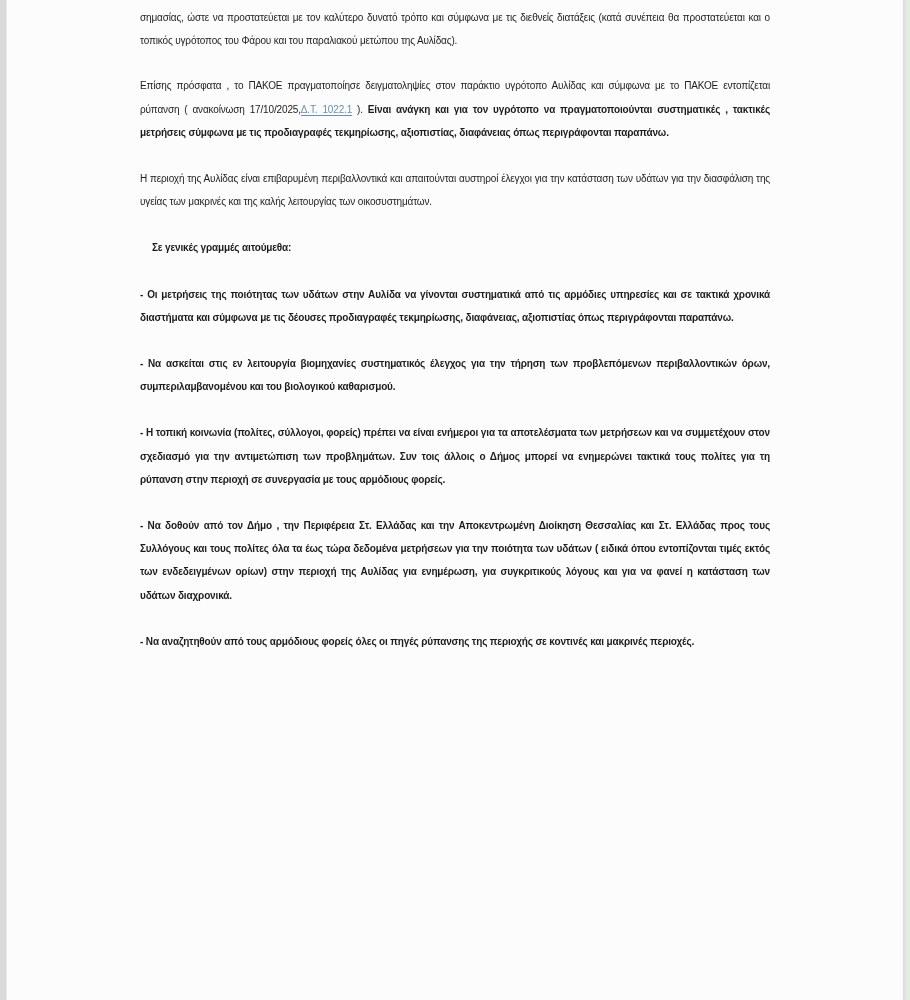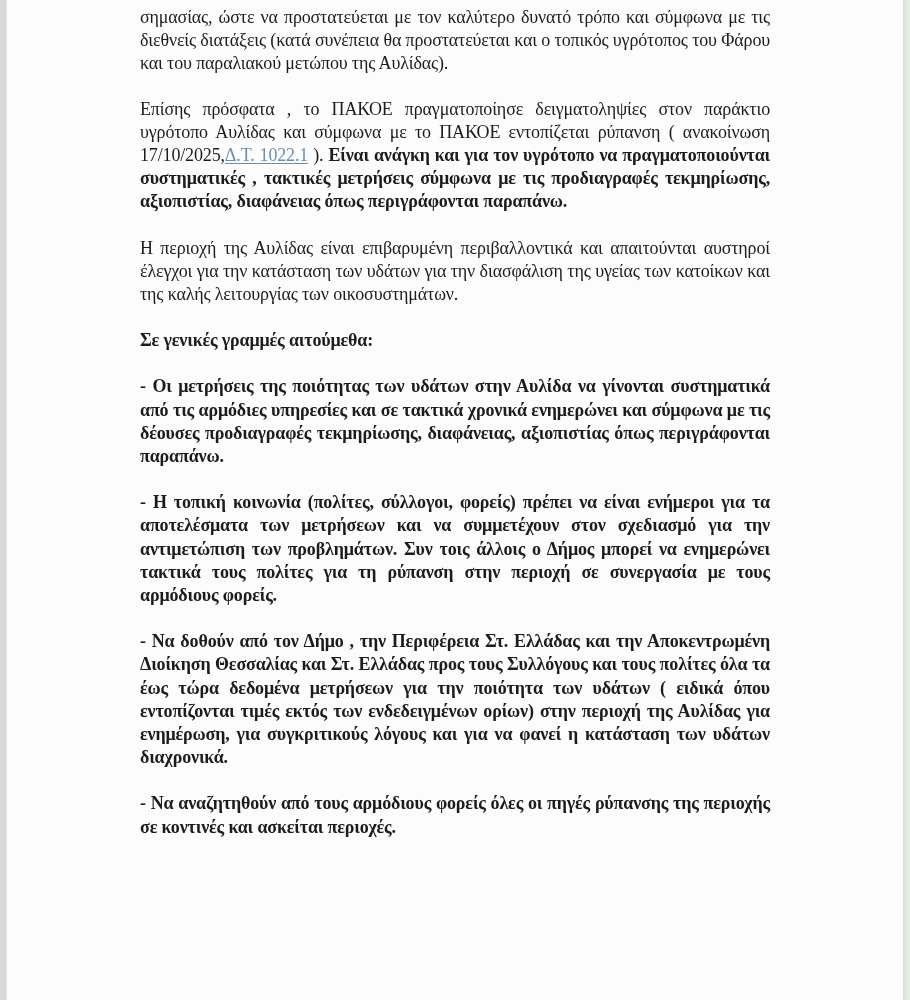--- a/index.html
+++ b/index.html
@@ -28,58 +28,59 @@
       position: absolute;
       left: 903px; top: 0;
       width: 7px; height: 1000px;
       background: linear-gradient(to right, #e4d6e6 0px, #e4d6e6 1px, #dfe8dc 2px, #e6efe3 7px);
     }
     .page {
       position: absolute;
       left: 140px;
       top: 6px;
       width: 630px;
-      font-family: Liberation Serif, serif;
-      font-size: 18px;
+      font-family: Liberation Sans, sans-serif;
+      font-size: 10px;
       line-height: 23.2px;
       color: #1c1c1c;
       letter-spacing: -0.15px;
     }
     .para {
       margin: 0 0 23px 0;
       text-align: justify;
       text-align-last: left;
     }
     .bold { font-weight: bold; }
     .link {
       color: #6a8fb0;
       text-decoration: underline;
       text-underline-offset: 2px;
     }
-    .heading { margin: 0 0 23px 0; font-weight: bold; }
+    .heading { margin: 0 0 23px 12px; font-weight: bold; }
     .p1 { margin-bottom: 22px; }
     .p2 { }
     .p3 { margin-bottom: 23px; }
   </style>
 </head>
 <body>
 
 <div class="viewport">
   <div class="left-edge"></div>
   <div class="right-edge"></div>
 
   <div class="page">
 
     <p class="para p1">σημασίας, ώστε να προστατεύεται με τον καλύτερο δυνατό τρόπο και σύμφωνα με τις διεθνείς διατάξεις (κατά συνέπεια θα προστατεύεται και ο τοπικός υγρότοπος του Φάρου και του παραλιακού μετώπου της Αυλίδας).</p>
 
     <p class="para p2"><span>Επίσης πρόσφατα , το ΠΑΚΟΕ πραγματοποίησε δειγματοληψίες στον παράκτιο υγρότοπο Αυλίδας και σύμφωνα με το ΠΑΚΟΕ εντοπίζεται ρύπανση ( ανακοίνωση 17/10/2025,</span><a class="link">Δ.Τ.   1022.1</a><span>  ). </span><span class="bold">Είναι ανάγκη και για τον υγρότοπο να πραγματοποιούνται συστηματικές , τακτικές μετρήσεις σύμφωνα με τις προδιαγραφές τεκμηρίωσης, αξιοπιστίας, διαφάνειας  όπως περιγράφονται παραπάνω.</span></p>
 
-    <p class="para p3">Η περιοχή της Αυλίδας είναι  επιβαρυμένη περιβαλλοντικά και απαιτούνται αυστηροί έλεγχοι για την κατάσταση των υδάτων  για την διασφάλιση της υγείας των κατοίκων και της  καλής λειτουργίας των οικοσυστημάτων.</p>
+    <p class="para p3">Η περιοχή της Αυλίδας είναι  επιβαρυμένη περιβαλλοντικά και απαιτούνται αυστηροί έλεγχοι για την κατάσταση των υδάτων  για την διασφάλιση της υγείας των μακρινές και της  καλής λειτουργίας των οικοσυστημάτων.</p>
 
     <p class="heading">Σε γενικές γραμμές αιτούμεθα:</p>
 
-    <p class="para bold">- Οι μετρήσεις της ποιότητας των υδάτων στην Αυλίδα  να γίνονται συστηματικά από τις αρμόδιες υπηρεσίες και σε τακτικά χρονικά ενημερώνει και σύμφωνα με τις δέουσες προδιαγραφές τεκμηρίωσης, διαφάνειας, αξιοπιστίας όπως περιγράφονται παραπάνω.</p>
+    <p class="para bold">- Οι μετρήσεις της ποιότητας των υδάτων στην Αυλίδα  να γίνονται συστηματικά από τις αρμόδιες υπηρεσίες και σε τακτικά χρονικά διαστήματα και σύμφωνα με τις δέουσες προδιαγραφές τεκμηρίωσης, διαφάνειας, αξιοπιστίας όπως περιγράφονται παραπάνω.</p>
+    <p class="para bold">- Να ασκείται στις εν λειτουργία βιομηχανίες συστηματικός έλεγχος για την τήρηση των προβλεπόμενων περιβαλλοντικών όρων, συμπεριλαμβανομένου και του βιολογικού καθαρισμού.</p>
     <p class="para bold">- Η  τοπική κοινωνία (πολίτες, σύλλογοι, φορείς) πρέπει να είναι ενήμεροι για τα αποτελέσματα των μετρήσεων και  να συμμετέχουν  στον σχεδιασμό για  την αντιμετώπιση των προβλημάτων. Συν τοις άλλοις ο Δήμος μπορεί να ενημερώνει τακτικά τους πολίτες για τη ρύπανση στην περιοχή σε συνεργασία με τους αρμόδιους φορείς.</p>
     <p class="para bold">- Να δοθούν  από τον Δήμο , την Περιφέρεια Στ. Ελλάδας και την Αποκεντρωμένη Διοίκηση  Θεσσαλίας και Στ. Ελλάδας προς τους Συλλόγους και τους πολίτες όλα τα έως  τώρα δεδομένα μετρήσεων για την ποιότητα των υδάτων ( ειδικά όπου εντοπίζονται τιμές εκτός των ενδεδειγμένων ορίων) στην περιοχή της Αυλίδας για ενημέρωση, για συγκριτικούς  λόγους και για να φανεί η  κατάσταση των υδάτων διαχρονικά.</p>
-    <p class="para bold">- Να αναζητηθούν  από τους αρμόδιους φορείς όλες  οι πηγές ρύπανσης της περιοχής σε κοντινές και ασκείται περιοχές.</p>
+    <p class="para bold">- Να αναζητηθούν  από τους αρμόδιους φορείς όλες  οι πηγές ρύπανσης της περιοχής σε κοντινές και μακρινές περιοχές.</p>
 
   </div>
 </div>
 
 </body></html>

